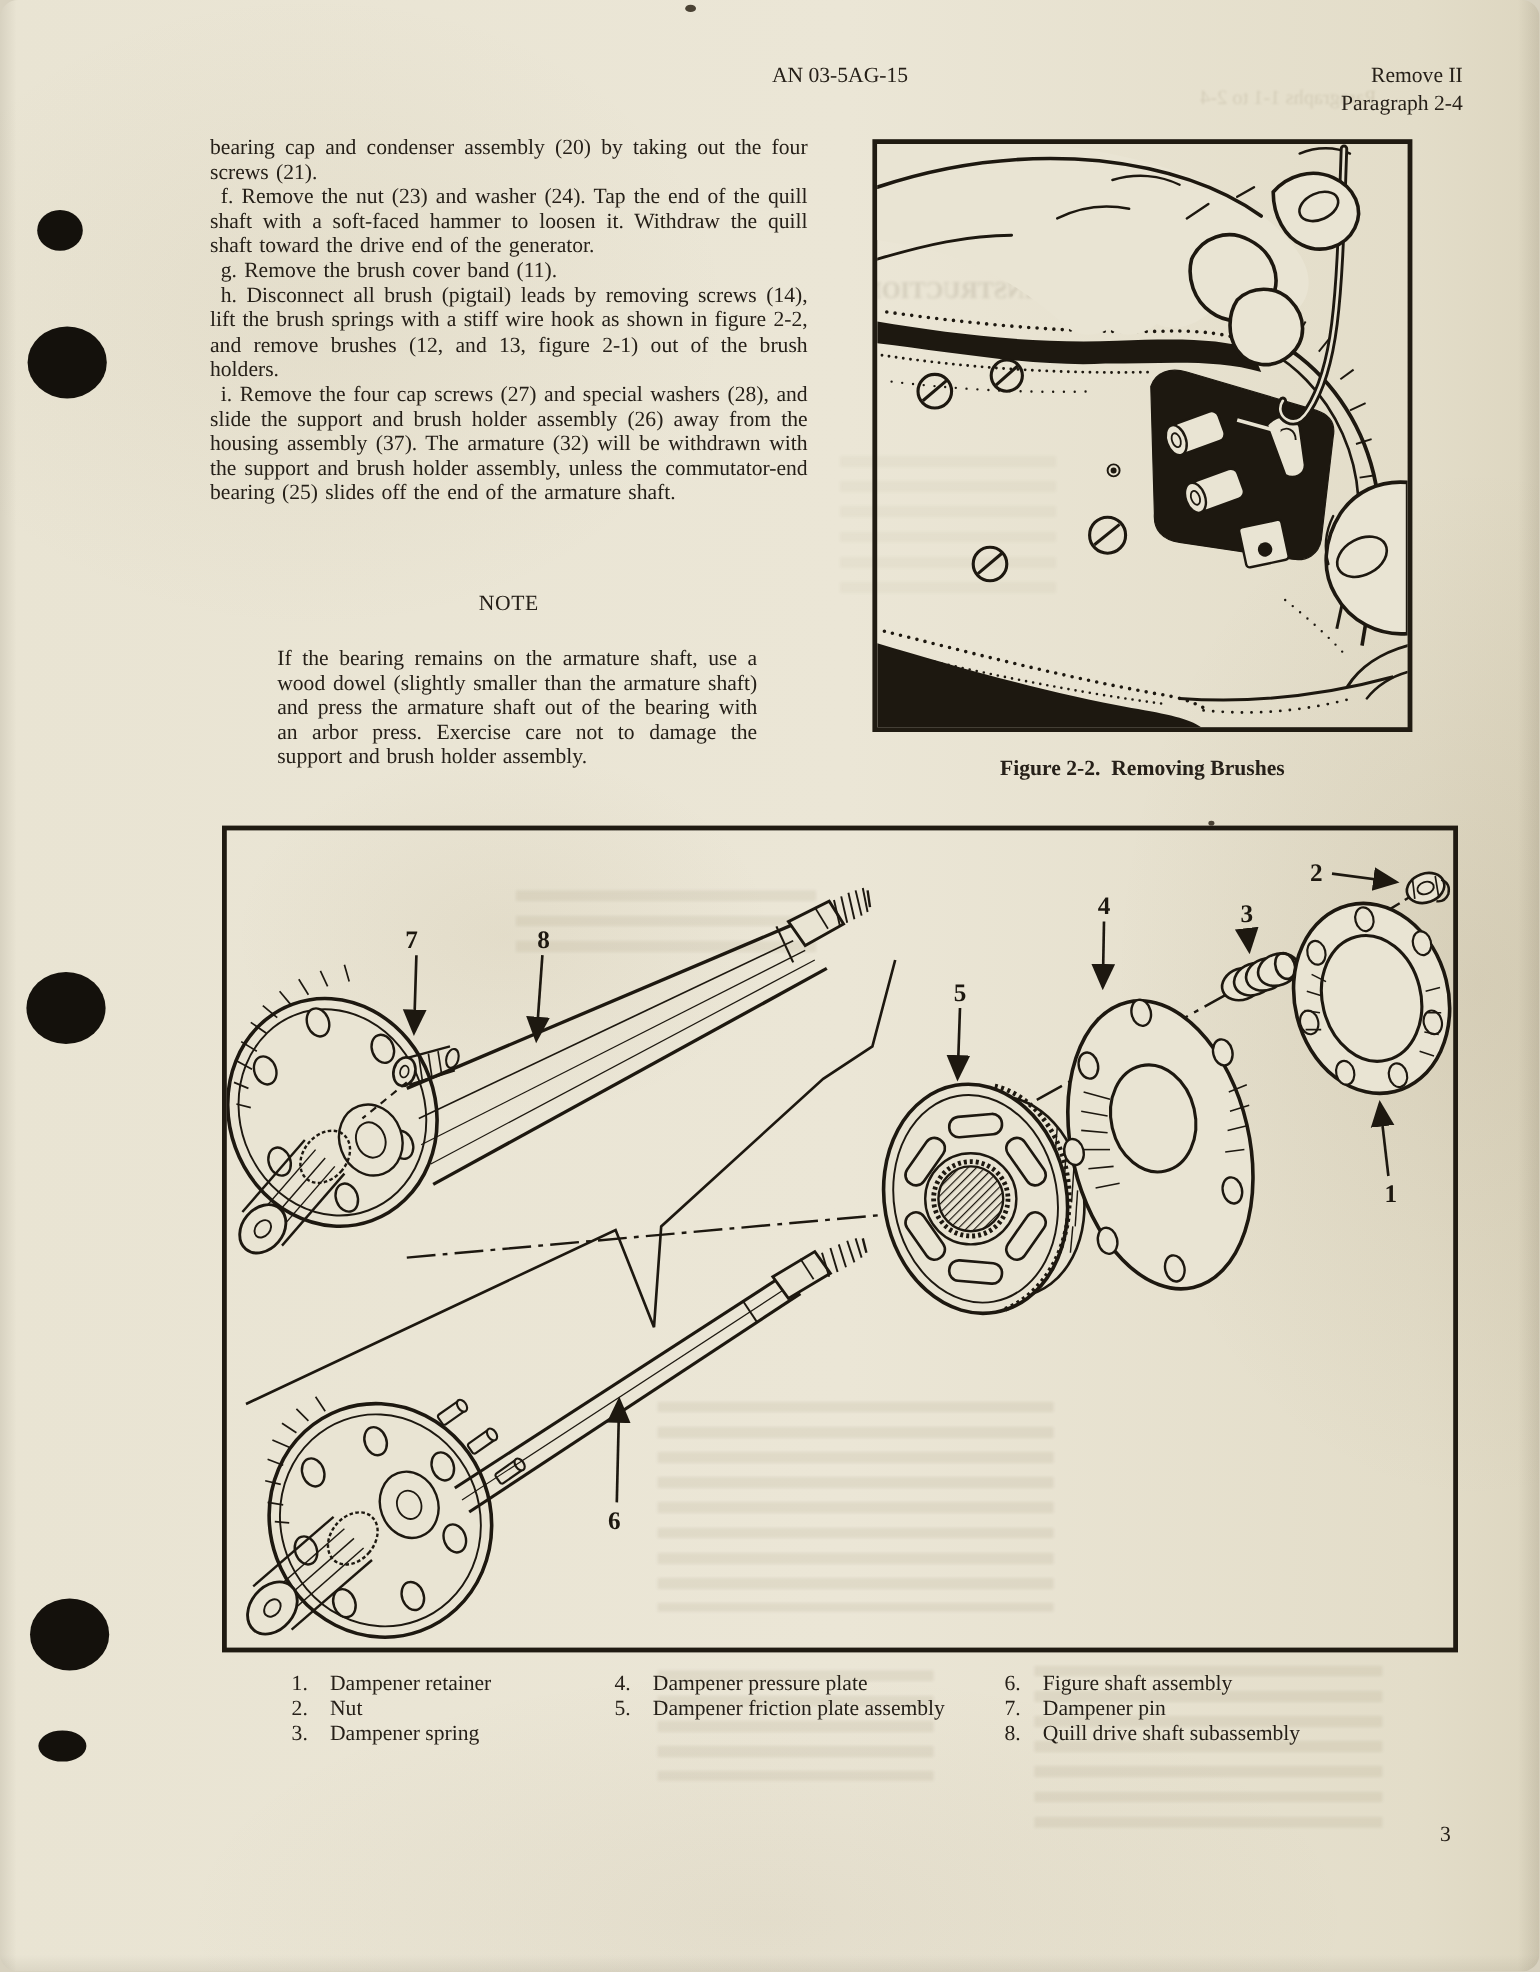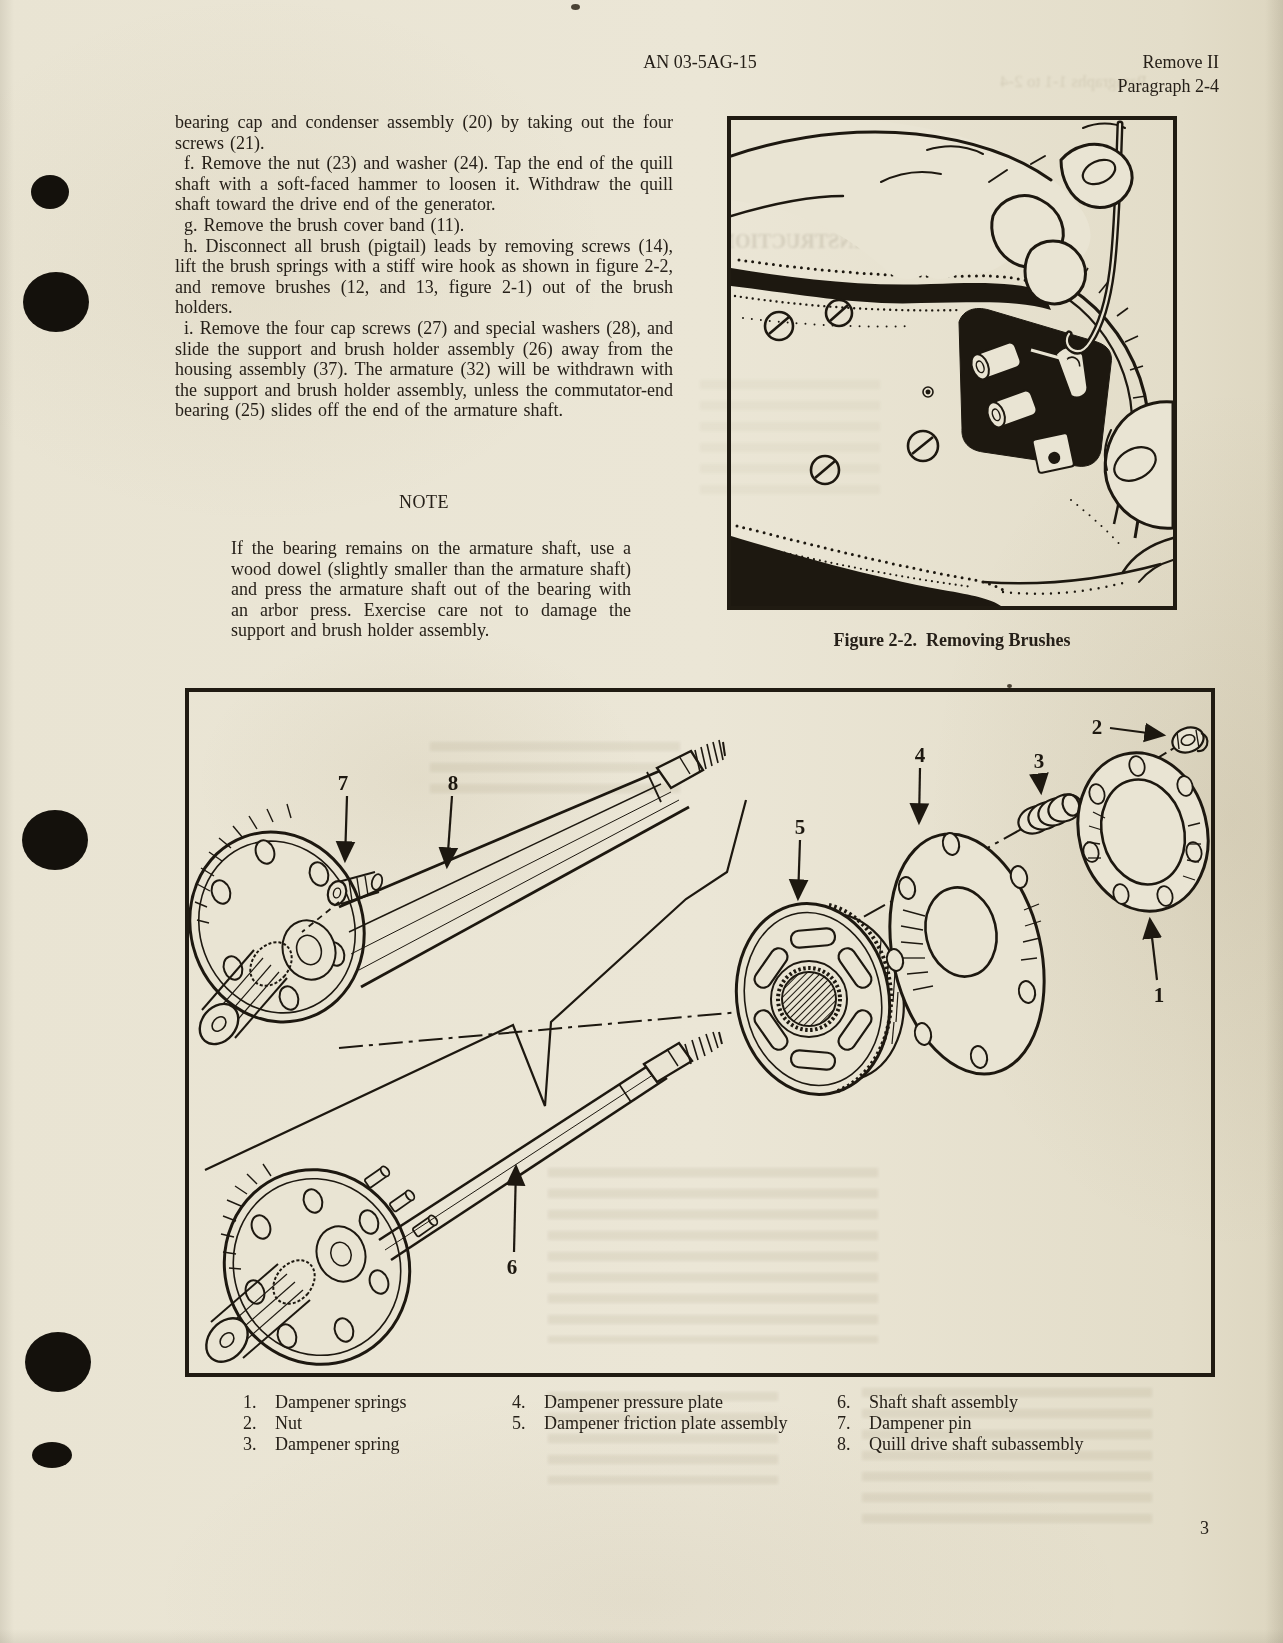--- a/index.html
+++ b/index.html
@@ -5,20 +5,21 @@
   html,body{margin:0;padding:0;background:#d8d2c0;}
   .page{
     position:relative;width:1283px;height:1643px;overflow:hidden;
     font-family:"Liberation Serif",serif;color:#262019;
     background:
       radial-gradient(ellipse 320px 220px at 420px 780px, rgba(150,130,85,.09), transparent 70%),
       radial-gradient(ellipse 500px 380px at 260px 260px, rgba(150,130,85,.07), transparent 70%),
       radial-gradient(ellipse 420px 600px at 1230px 820px, rgba(120,100,60,.10), transparent 72%),
       radial-gradient(ellipse 700px 300px at 640px 1600px, rgba(120,100,60,.07), transparent 70%),
       linear-gradient(90deg,#e9e4d3 0%,#ebe6d6 55%,#e3ddc9 92%,#ddd6c0 100%);
+    border-radius: 15px;
   }
   .edge-vignette{position:absolute;inset:0;pointer-events:none;
     background:linear-gradient(90deg,rgba(60,50,30,.10) 0,transparent 14px),
                linear-gradient(270deg,rgba(60,50,30,.12) 0,transparent 18px),
                linear-gradient(0deg,rgba(60,50,30,.08) 0,transparent 14px);}
   .abs{position:absolute;}
   .dot{position:absolute;background:#14110c;border-radius:50%;}
   .speck{position:absolute;background:#4a4234;border-radius:50%;}
   .doc-number{left:185px;top:52px;width:1030px;text-align:center;font-size:18px;white-space:pre-wrap;}
   .header-right{right:64px;top:50px;text-align:right;font-size:18px;line-height:24px;}
@@ -463,28 +464,28 @@
         <line x1="921" y1="36" x2="974" y2="43" stroke="#1d1810" stroke-width="2.2" marker-end="url(#ah)"></line>
         <text class="co" x="970" y="310" text-anchor="middle">1</text>
         <line x1="968" y1="288" x2="961" y2="228" stroke="#1d1810" stroke-width="2.2" marker-end="url(#ah)"></line>
         <text class="co" x="323" y="582" text-anchor="middle">6</text>
         <line x1="325" y1="560" x2="327" y2="475" stroke="#1d1810" stroke-width="2.2" marker-end="url(#ah)"></line>
       </g>
     </svg>
   </div>
 
   <div class="legend-col" style="left:243px;top:1392px;width:260px;">
-    <div class="lrow"><span class="lnum">1.</span><span>Dampener springs</span></div>
+    <div class="lrow"><span class="lnum">1.</span><span>Dampener retainer</span></div>
     <div class="lrow"><span class="lnum">2.</span><span>Nut</span></div>
     <div class="lrow"><span class="lnum">3.</span><span>Dampener spring</span></div>
   </div>
   <div class="legend-col" style="left:512px;top:1392px;width:300px;">
     <div class="lrow"><span class="lnum">4.</span><span>Dampener pressure plate</span></div>
     <div class="lrow"><span class="lnum">5.</span><span>Dampener friction plate assembly</span></div>
   </div>
   <div class="legend-col" style="left:837px;top:1392px;width:330px;">
-    <div class="lrow"><span class="lnum">6.</span><span>Shaft shaft assembly</span></div>
+    <div class="lrow"><span class="lnum">6.</span><span>Figure shaft assembly</span></div>
     <div class="lrow"><span class="lnum">7.</span><span>Dampener pin</span></div>
     <div class="lrow"><span class="lnum">8.</span><span>Quill drive shaft subassembly</span></div>
   </div>
 
   <div class="abs page-num">3</div>
 </div>
 
 </body></html>

